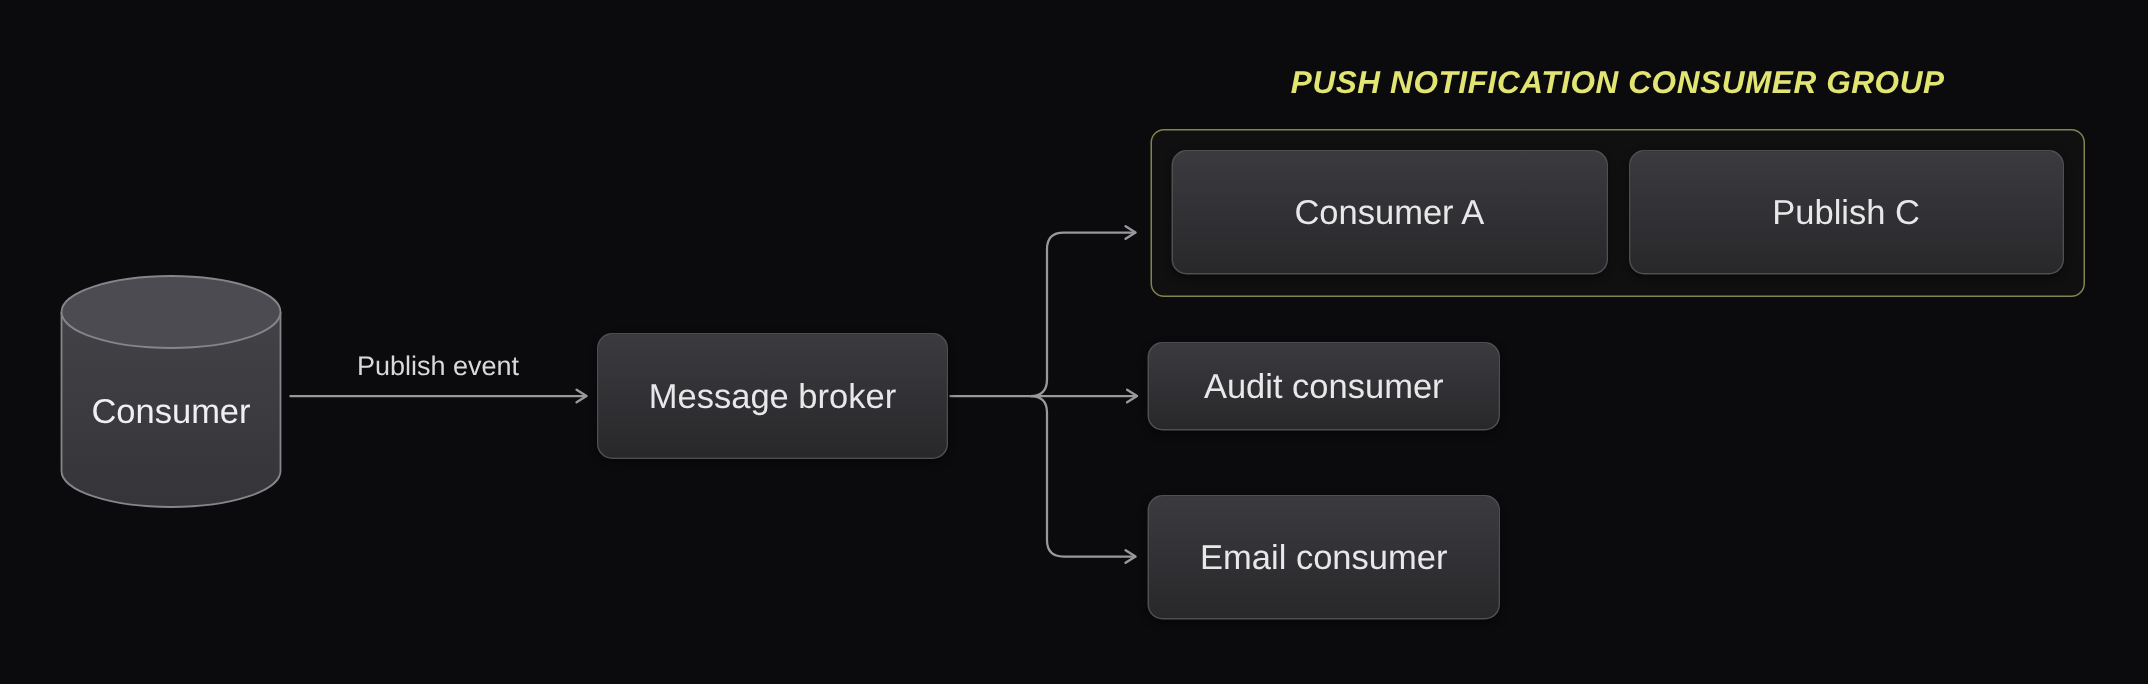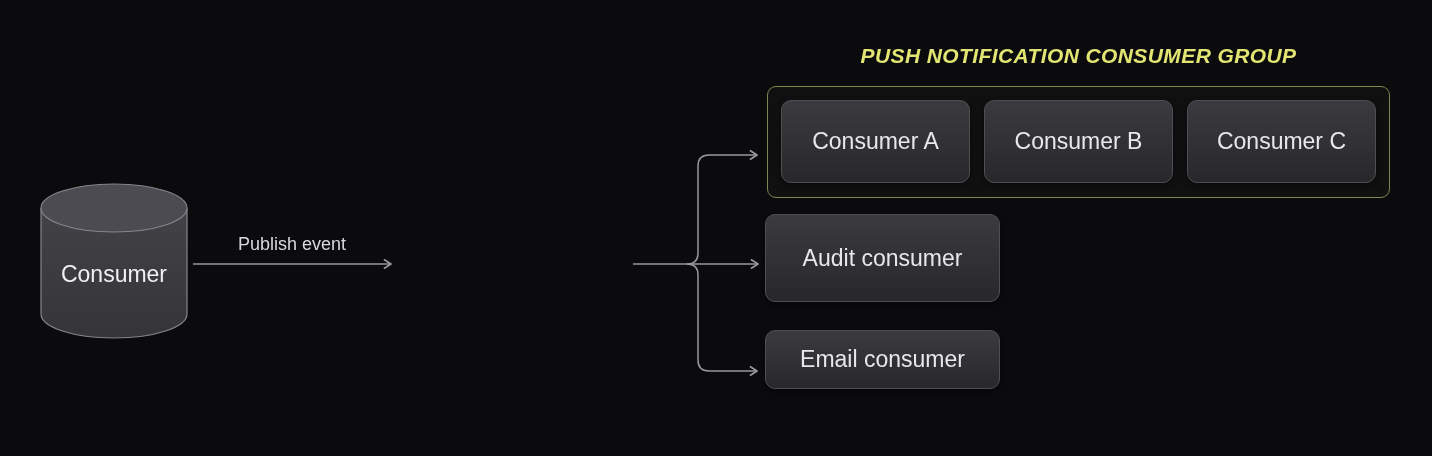--- a/index.html
+++ b/index.html
@@ -32,22 +32,22 @@
     border-radius: 10px;
     display: flex;
     align-items: center;
     justify-content: center;
     color: var(--color-node-text, #e8e8ea);
     font-size: 23px;
     box-shadow: 0 2px 6px rgba(0,0,0,0.45);
     text-align: right;
   }
   .msg-broker   { left: 398px; top: 222px; width: 234px; height: 84px; }
-  .audit        { left: 765px; top: 214px; width: 235px; height: 88px; }
-  .email        { left: 765px; top: 330px; width: 235px; height: 59px; }
+  .audit        { left: 765px; top: 228px; width: 235px; height: 59px; }
+  .email        { left: 765px; top: 330px; width: 235px; height: 83px; }
   .group-box {
     position: absolute;
     left: 767px; top: 86px;
     width: 623px; height: 112px;
     box-sizing: border-box;
     border: 1.5px solid var(--color-group-border, #83834f);
     border-radius: 9px;
     background: #101011;
     display: flex;
     gap: 14px;
@@ -124,32 +124,32 @@
         </linearGradient>
       </defs>
       <path d="M1,26 L1,132 A73,24 0 0,0 147,132 L147,26" fill="url(#cylBody)" stroke="#85858b" stroke-width="1.2"></path>
       <ellipse cx="74" cy="26" rx="73" ry="24" fill="#4b4b51" stroke="#85858b" stroke-width="1.2"></ellipse>
     </svg>
     <div class="cylinder-label">Consumer</div>
   </div>
 
   <div class="edge-label">Publish event</div>
 
+  <div class="node msg-broker">
+    <span>Message broker</span>
+  </div>
 
   <div class="group-title">PUSH NOTIFICATION CONSUMER GROUP</div>
 
   <div class="group-box">
     <div class="node">
       <span>Consumer A</span>
     </div>
     <div class="node">
-      <span>Consumer B</span>
-    </div>
-    <div class="node">
-      <span>Consumer C</span>
+      <span>Publish C</span>
     </div>
   </div>
 
   <div class="node audit">
     <span>Audit consumer</span>
   </div>
 
   <div class="node email">
     <span>Email consumer</span>
   </div>

